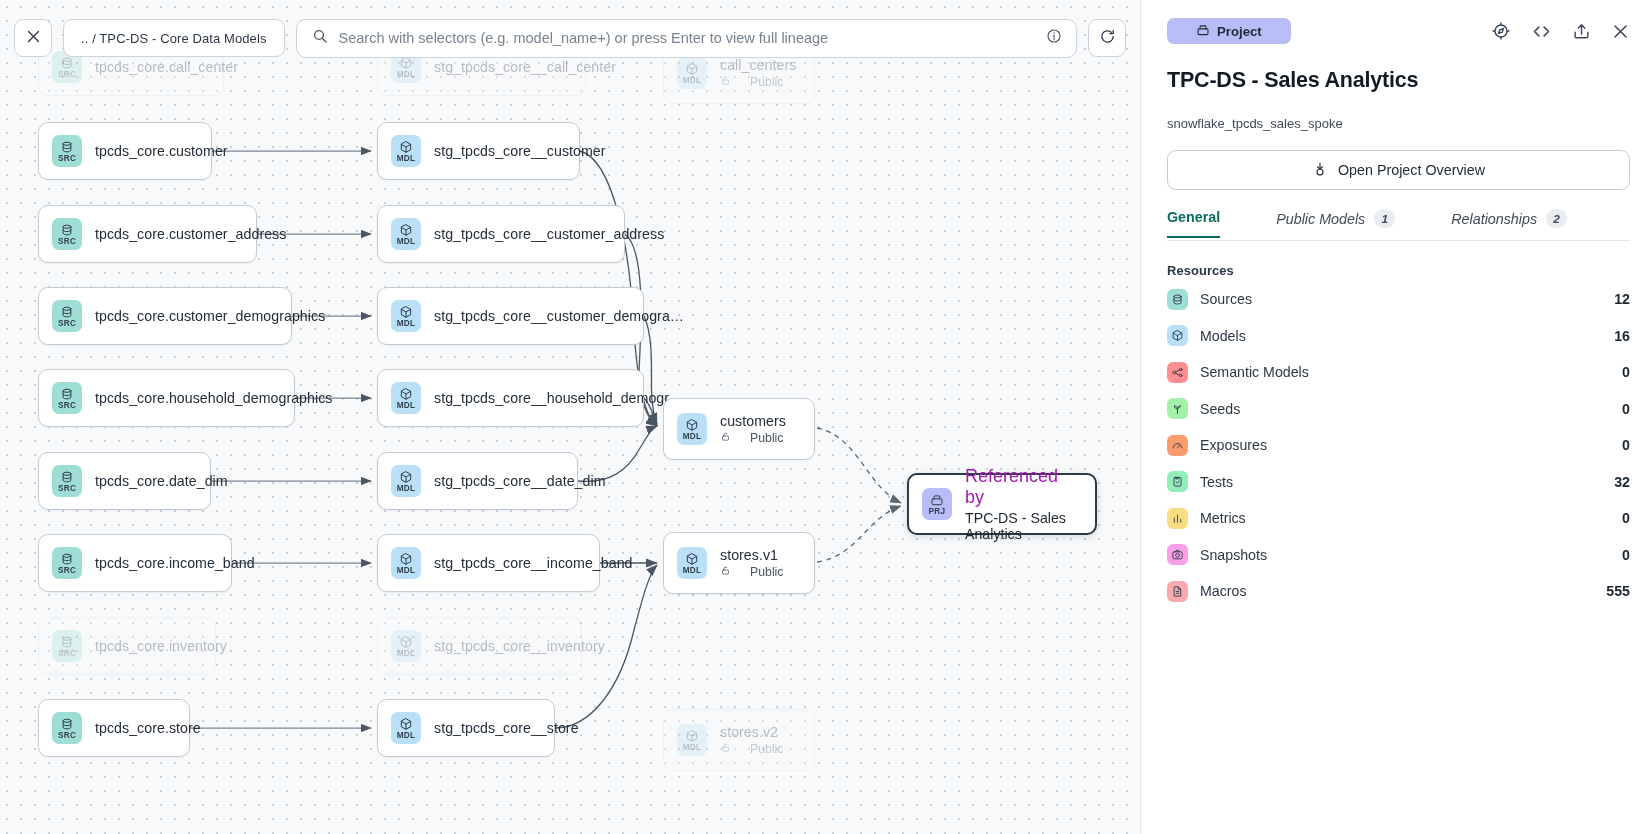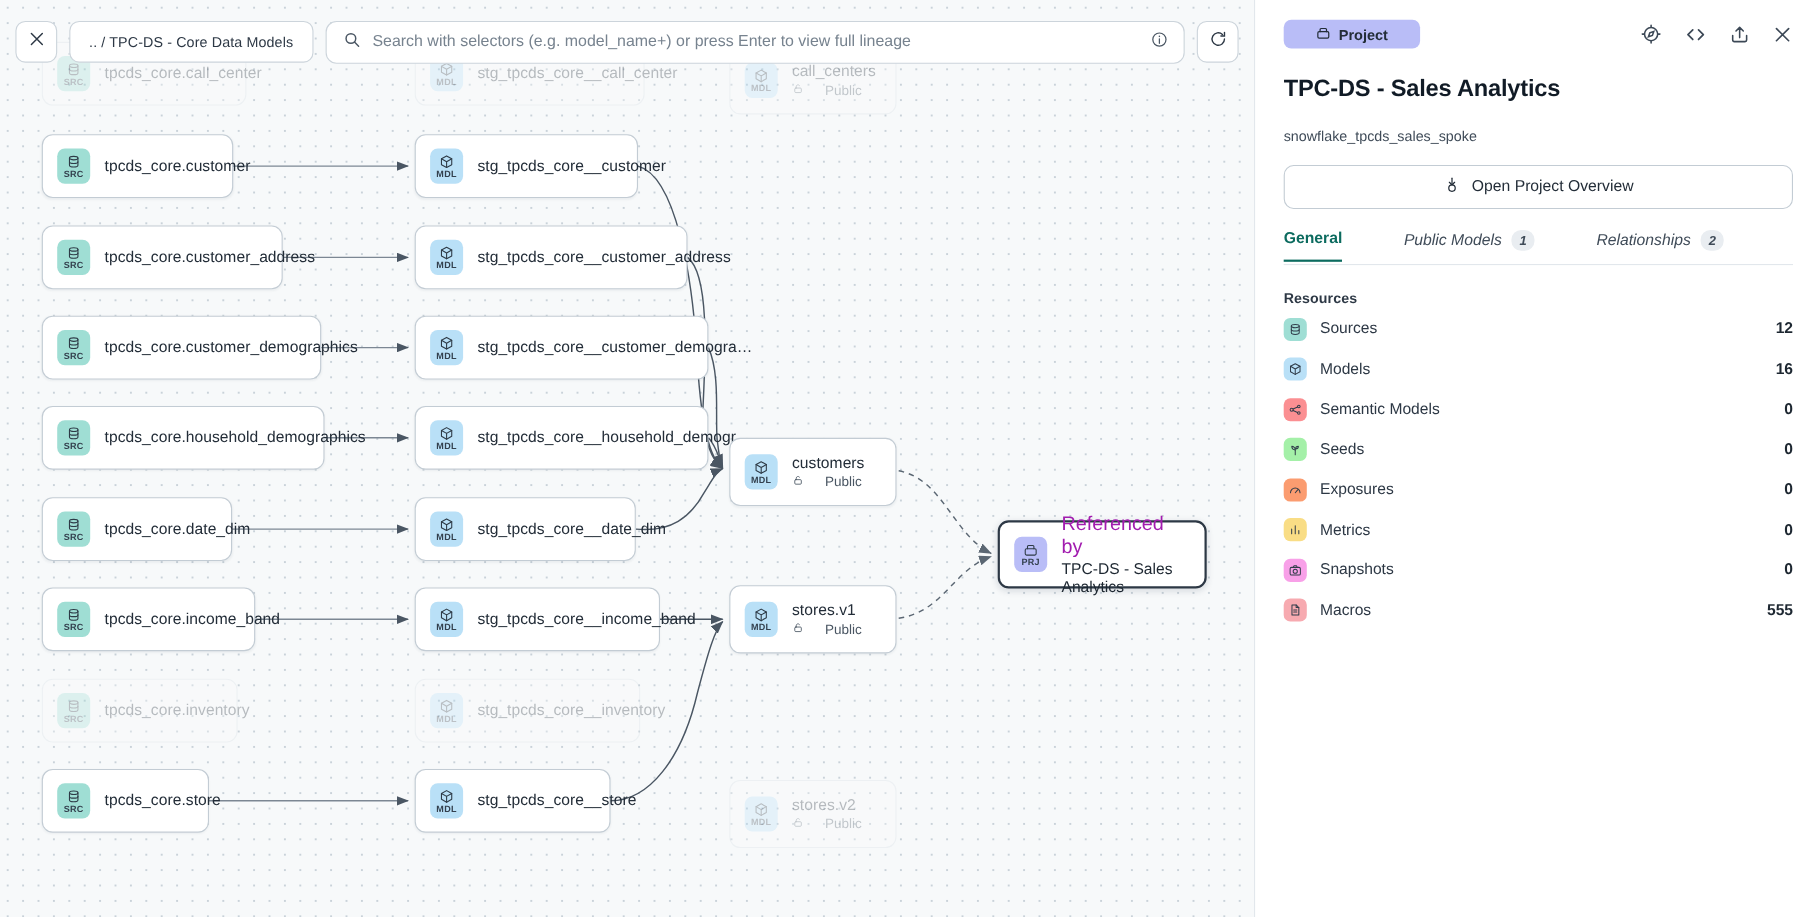--- a/index.html
+++ b/index.html
@@ -650,20 +650,31 @@
           <span class="res-ico" style="background:#fb9c70">
             <svg width="13" height="13" viewBox="0 0 24 24">
               <path d="M4 16.5a8 8 0 0 1 16 0" fill="none" stroke="#303d4a" stroke-width="1.7" stroke-linecap="round" stroke-linejoin="round"></path>
               <path d="m12 16.5 4.4-5.1" fill="none" stroke="#303d4a" stroke-width="1.7" stroke-linecap="round" stroke-linejoin="round"></path>
             </svg>
           </span>
           <span class="res-name">Exposures</span>
           <span class="res-count">0</span>
         </div>
         <div class="res-row">
+          <span class="res-ico" style="background:#93eebc">
+            <svg width="13" height="13" viewBox="0 0 24 24">
+              <rect x="5.5" y="4.5" width="13" height="16" rx="2" fill="none" stroke="#303d4a" stroke-width="1.7" stroke-linecap="round" stroke-linejoin="round"></rect>
+              <path d="M9.4 4.5h5.2v2.6H9.4z" fill="none" stroke="#303d4a" stroke-width="1.7" stroke-linecap="round" stroke-linejoin="round"></path>
+              <path d="m9.5 13 2 2 3.5-3.8" fill="none" stroke="#303d4a" stroke-width="1.7" stroke-linecap="round" stroke-linejoin="round"></path>
+            </svg>
+          </span>
+          <span class="res-name">Tests</span>
+          <span class="res-count">32</span>
+        </div>
+        <div class="res-row">
           <span class="res-ico" style="background:#f9dd85">
             <svg width="13" height="13" viewBox="0 0 24 24">
               <path d="M6 19V11M12 19V5.5M18 19v-5.4" fill="none" stroke="#303d4a" stroke-width="1.7" stroke-linecap="round" stroke-linejoin="round"></path>
             </svg>
           </span>
           <span class="res-name">Metrics</span>
           <span class="res-count">0</span>
         </div>
         <div class="res-row">
           <span class="res-ico" style="background:#f8a0e8">

